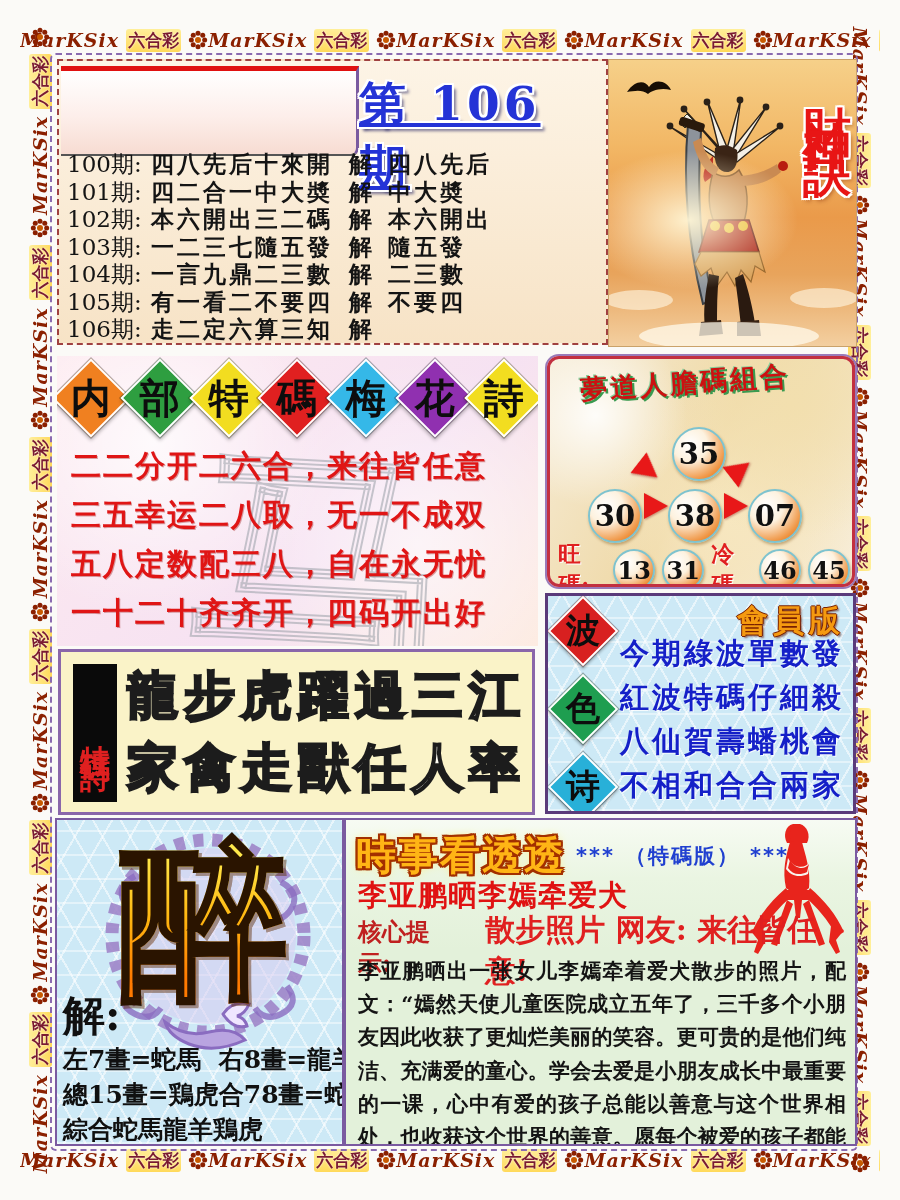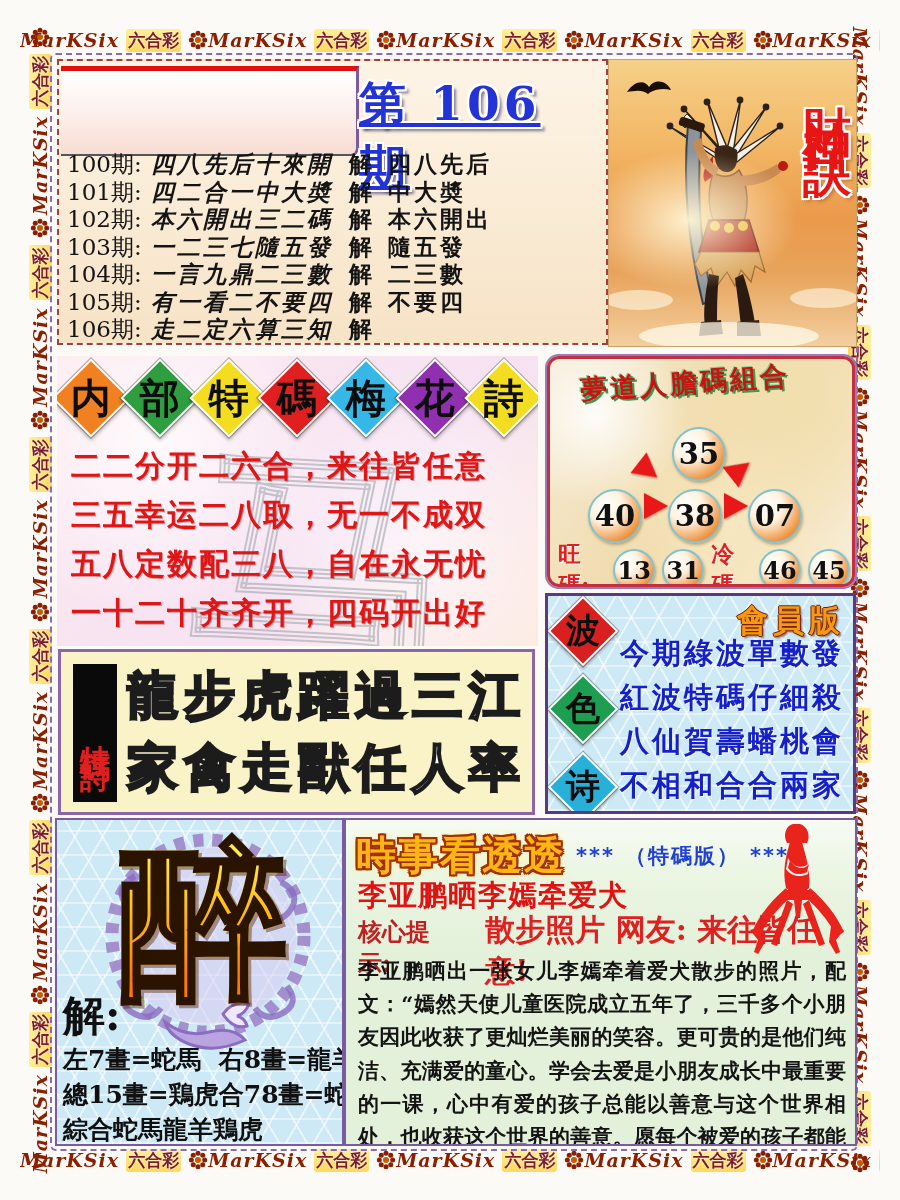--- a/index.html
+++ b/index.html
@@ -21,21 +21,21 @@
   .content-border{position:absolute;left:50px;top:53px;width:804px;height:1094px;border:2px dashed #8a6ab0;border-radius:6px;}
 
   
   .issue-panel{position:absolute;left:57px;top:59px;width:551px;height:286px;border:2px dashed #a04040;background:linear-gradient(180deg,#fdf4e6,#f7e3c6);box-sizing:border-box;}
   .blank-box{position:absolute;left:2px;top:5px;width:295px;height:83px;background:linear-gradient(180deg,#ffffff 0%,#fdeeea 55%,#f7dcd2 100%);border-top:5px solid #e01010;border-right:3px solid #7a5aa0;border-bottom:2px solid #555;border-radius:0 0 8px 0;}
   .issue-title{position:absolute;left:300px;top:12px;font-family:"DejaVu Serif",serif;font-weight:bold;font-size:47px;letter-spacing:4px;color:#2433d6;
     text-shadow:2px 0 0 #fff,-2px 0 0 #fff,0 2px 0 #fff,0 -2px 0 #fff,2px 2px 0 #fff,-2px -2px 0 #fff,2px -2px 0 #fff,-2px 2px 0 #fff,4px 4px 3px rgba(20,20,90,.55);text-decoration:underline;}
   .history{position:absolute;left:8px;top:88px;width:540px;}
   .hist-row{display:flex;align-items:baseline;height:27.5px;font-family:"DejaVu Serif",serif;color:#141414;}
   .hist-label{font-size:23px;font-weight:normal;width:84px;}
-  .hist-text{font-size:23px;font-weight:bold;letter-spacing:3px;font-style:italic;}
+  .hist-text{font-size:23px;font-weight:bold;letter-spacing:3px;}
   .hist-jie{font-size:23px;font-weight:bold;margin-left:16px;}
   .hist-result{font-size:23px;font-weight:bold;margin-left:16px;letter-spacing:3px;}
 
   
   .poster-panel{position:absolute;left:608px;top:59px;width:247px;height:286px;overflow:hidden;border:1px solid #caa26a;
     background:linear-gradient(180deg,#f6d089 0%,#f2b765 30%,#ea9a4a 55%,#e8a45c 75%,#f3cfa0 100%);}
   .poster-glow{position:absolute;left:-30px;top:90px;width:220px;height:140px;background:radial-gradient(ellipse at center,rgba(255,246,214,.95),rgba(255,230,170,0) 70%);}
   .poster-title{position:absolute;right:4px;top:8px;writing-mode:vertical-rl;text-orientation:upright;font-family:"DejaVu Serif",serif;font-weight:bold;font-size:48px;line-height:1;letter-spacing:14px;color:#e81515;
     text-shadow:2px 0 0 #fff,-2px 0 0 #fff,0 2px 0 #fff,0 -2px 0 #fff,2px 2px 0 #fff,-2px -2px 0 #fff,2px -2px 0 #fff,-2px 2px 0 #fff,3px 3px 4px rgba(120,30,0,.5);}
 
@@ -594,21 +594,21 @@
         <div class="plum-line">五八定数配三八，自在永无忧</div>
         <div class="plum-line">一十二十齐齐开，四码开出好</div>
       </div>
   </div>
 
   <div class="danma-panel">
     <div class="danma-title">夢道人膽碼組合</div>
     <div class="ball ball-big" style="left:122px;top:68px;">35</div>
     <div class="tri tri-se" style="left:86px;top:98px;"></div>
     <div class="tri tri-ne" style="left:178px;top:98px;"></div>
-    <div class="ball ball-big" style="left:38px;top:130px;">40</div>
+    <div class="ball ball-big" style="left:38px;top:130px;">30</div>
     <div class="tri" style="left:94px;top:134px;"></div>
     <div class="ball ball-big" style="left:118px;top:130px;">38</div>
     <div class="tri" style="left:174px;top:134px;"></div>
     <div class="ball ball-big" style="left:198px;top:130px;">07</div>
     <div class="danma-bottom">
       <span class="hotcold-label">旺碼:</span>
       <span class="ball ball-small">13</span>
       <span class="ball ball-small">31</span>
       <span class="hotcold-label">冷碼</span>
       <span class="ball ball-small">46</span>

